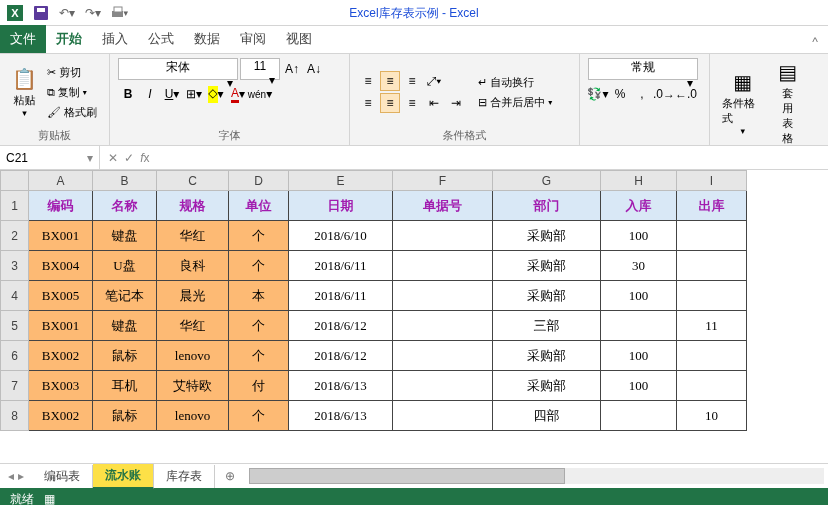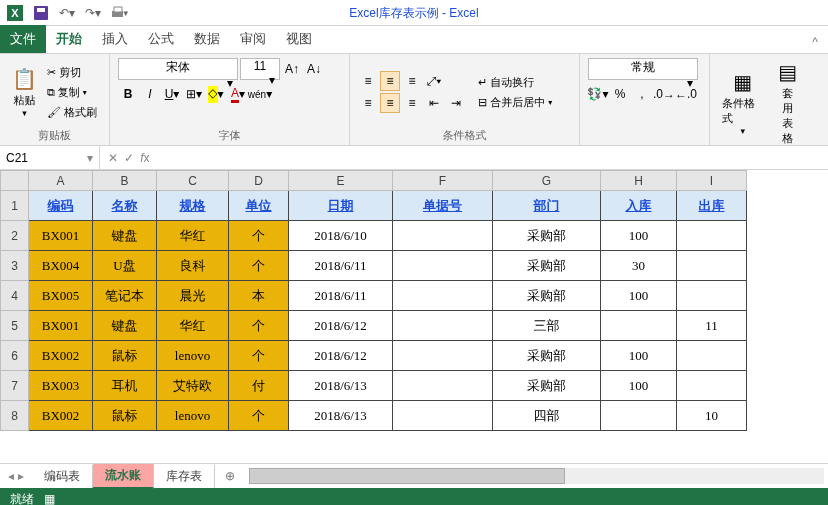--- a/index.html
+++ b/index.html
@@ -34,27 +34,27 @@
 .fb-btns { display: flex; gap: 6px; padding: 0 8px; color: #888; }
 .fb-input { flex: 1; padding: 0 6px; }
 
 .grid-wrap { height: 293px; overflow: auto; position: relative; }
 .grid { border-collapse: collapse; }
 .grid th.colh, .grid th.rowh, .corner { background: #e6e6e6; border: 1px solid #bdbdbd; font-weight: normal; color: #444; font-size: 12px; }
 .corner { width: 28px; height: 20px; }
 .grid th.colh { height: 20px; text-align: center; }
 .grid th.rowh { width: 28px; text-align: center; }
 .grid td { border: 1px solid #444; text-align: center; font-size: 13px; height: 30px; background: #fff; font-family: "SimSun", serif; }
-.grid tr.hdr td { background: #d9e8f6; color: #1d4ed8; font-weight: bold; text-decoration: underline; }
-.grid td.tan { background: #eab308; }
+.grid tr.hdr td { background: #d9e8f6; color: #a21caf; font-weight: bold; }
+.grid td.tan { background: #fdba74; }
 
 .hscroll { height: 25px; border-top: 1px solid #d4d4d4; display: flex; align-items: center; background: #fff; }
 .sheet-nav { display: flex; gap: 4px; padding: 0 8px; color: #888; }
 .sheet-tab { padding: 3px 12px; border-right: 1px solid #ccc; font-size: 12px; cursor: pointer; color: #444; }
-.sheet-tab.active { background: #fca5a5; border-bottom: 2px solid #217346; color: #217346; font-weight: bold; }
+.sheet-tab.active { background: #fde047; border-bottom: 2px solid #217346; color: #217346; font-weight: bold; }
 .sheet-add { padding: 0 10px; color: #777; cursor: pointer; }
 .scrollbar-track { flex: 1; height: 16px; background: #eee; margin: 0 4px; position: relative; }
 .scrollbar-thumb { position: absolute; left: 0; width: 55%; height: 100%; background: #cdcdcd; border: 1px solid #aaa; }
 
 .status { height: 22px; background: #217346; color: #fff; display: flex; align-items: center; padding: 0 10px; font-size: 12px; gap: 10px; }
 
 svg { display: block; }
 </style>
 </head>
 <body>

